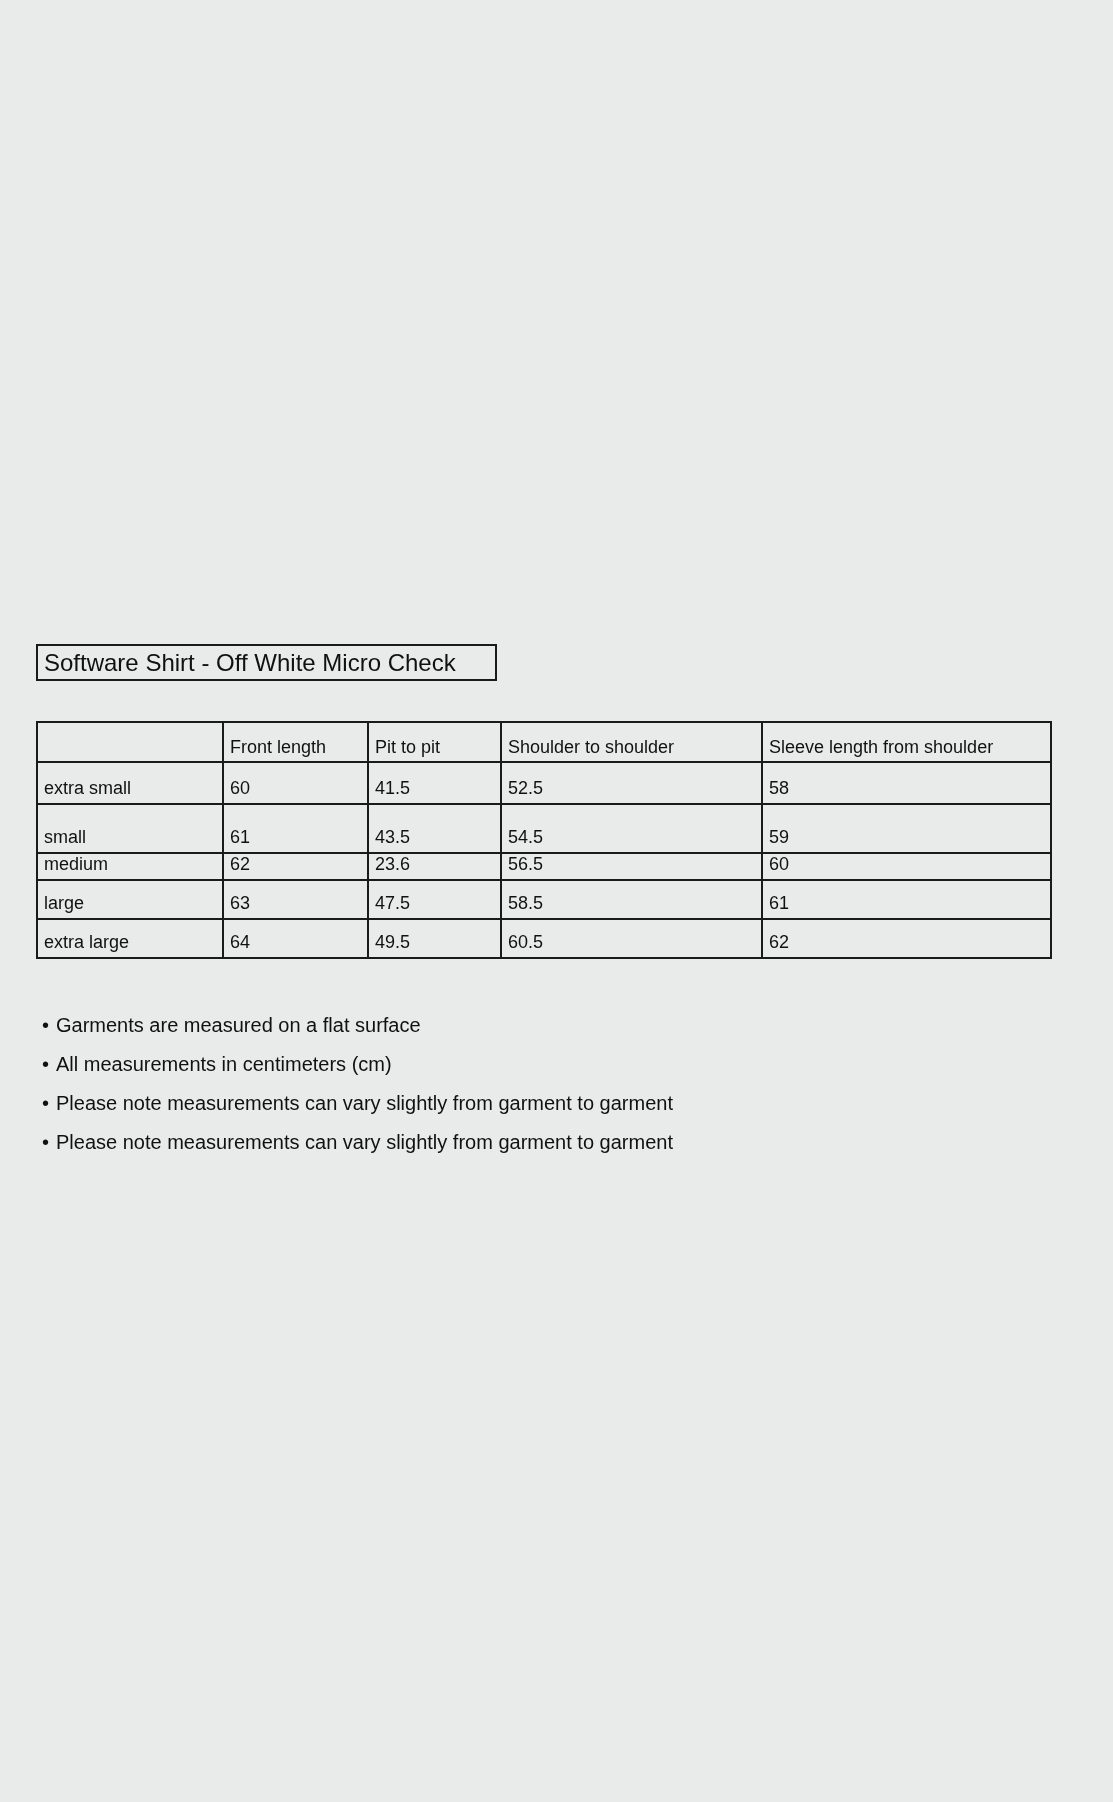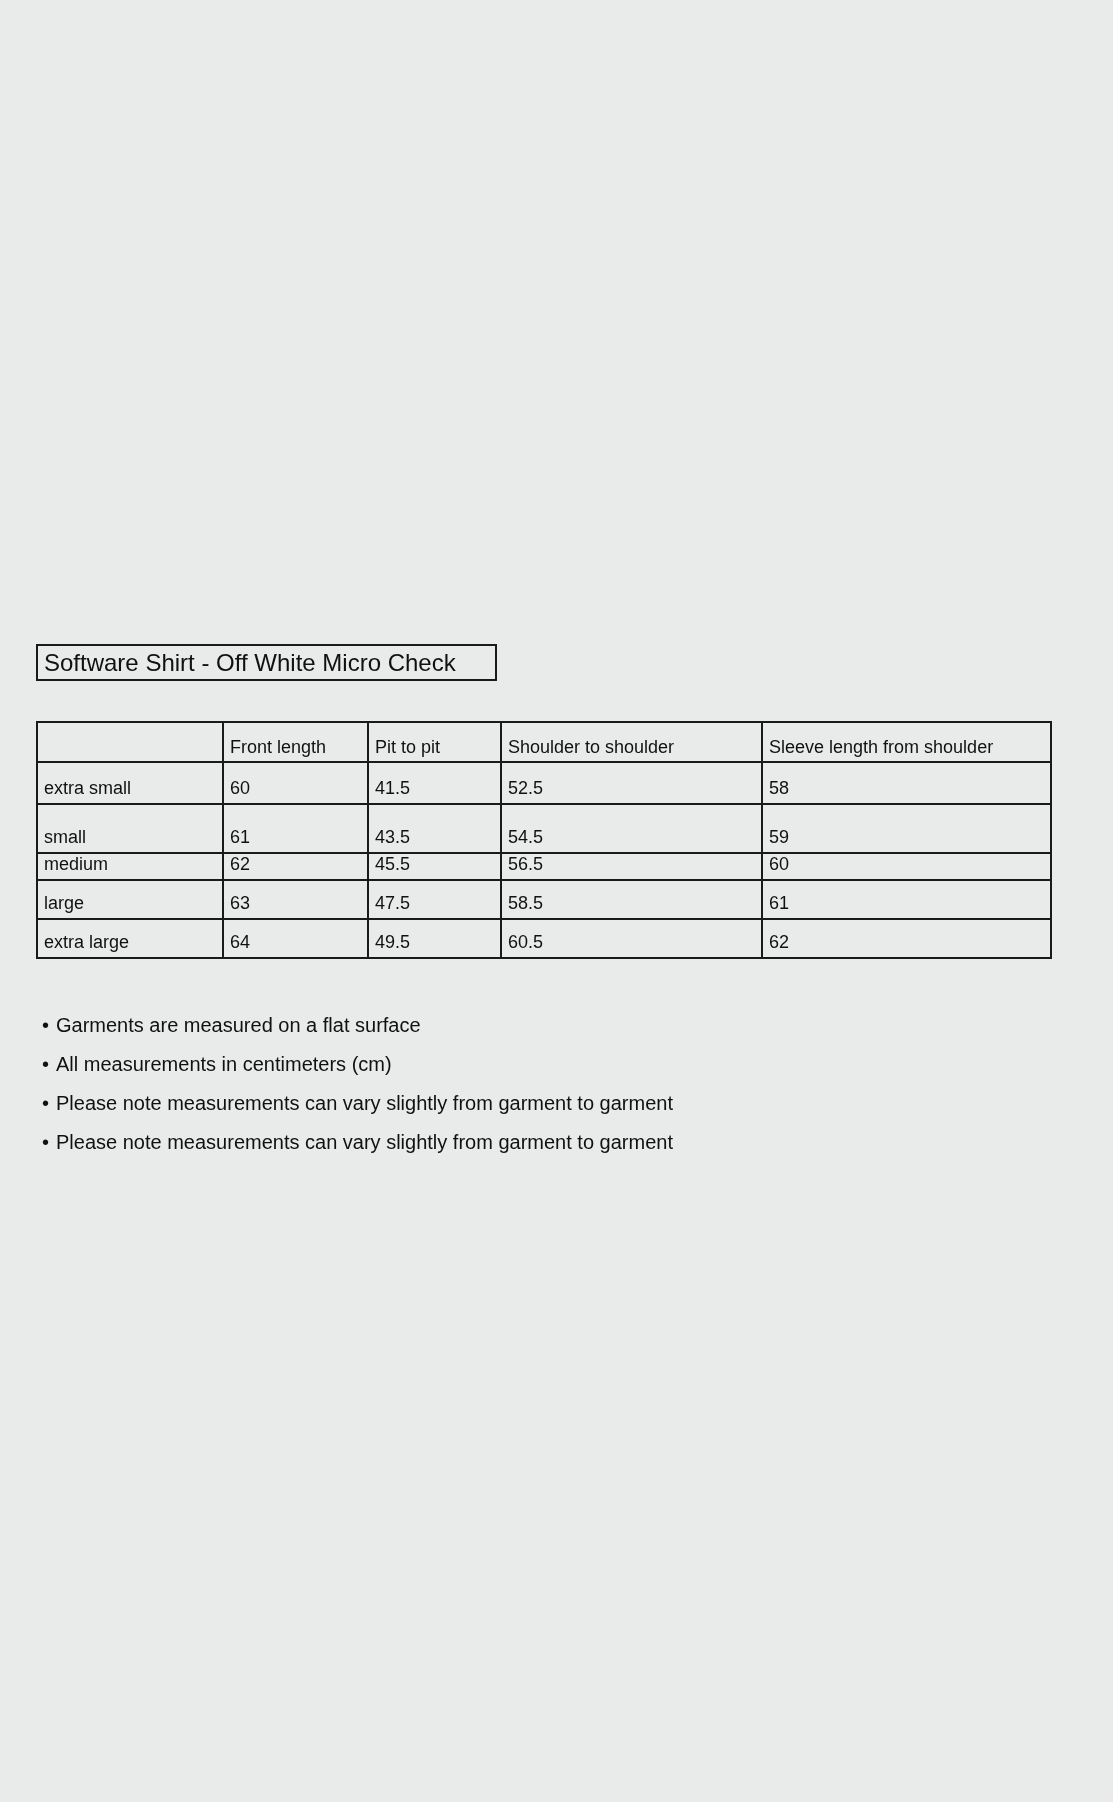--- a/index.html
+++ b/index.html
@@ -109,21 +109,21 @@
     <tr class="row-1">
       <td class="size-label">small</td>
       <td class="num">61</td>
       <td class="num">43.5</td>
       <td class="num">54.5</td>
       <td class="num">59</td>
     </tr>
     <tr class="row-2">
       <td class="size-label">medium</td>
       <td class="num">62</td>
-      <td class="num">45.5</td>
+      <td class="num">23.6</td>
       <td class="num">56.5</td>
       <td class="num">60</td>
     </tr>
     <tr class="row-3">
       <td class="size-label">large</td>
       <td class="num">63</td>
       <td class="num">47.5</td>
       <td class="num">58.5</td>
       <td class="num">61</td>
     </tr>

